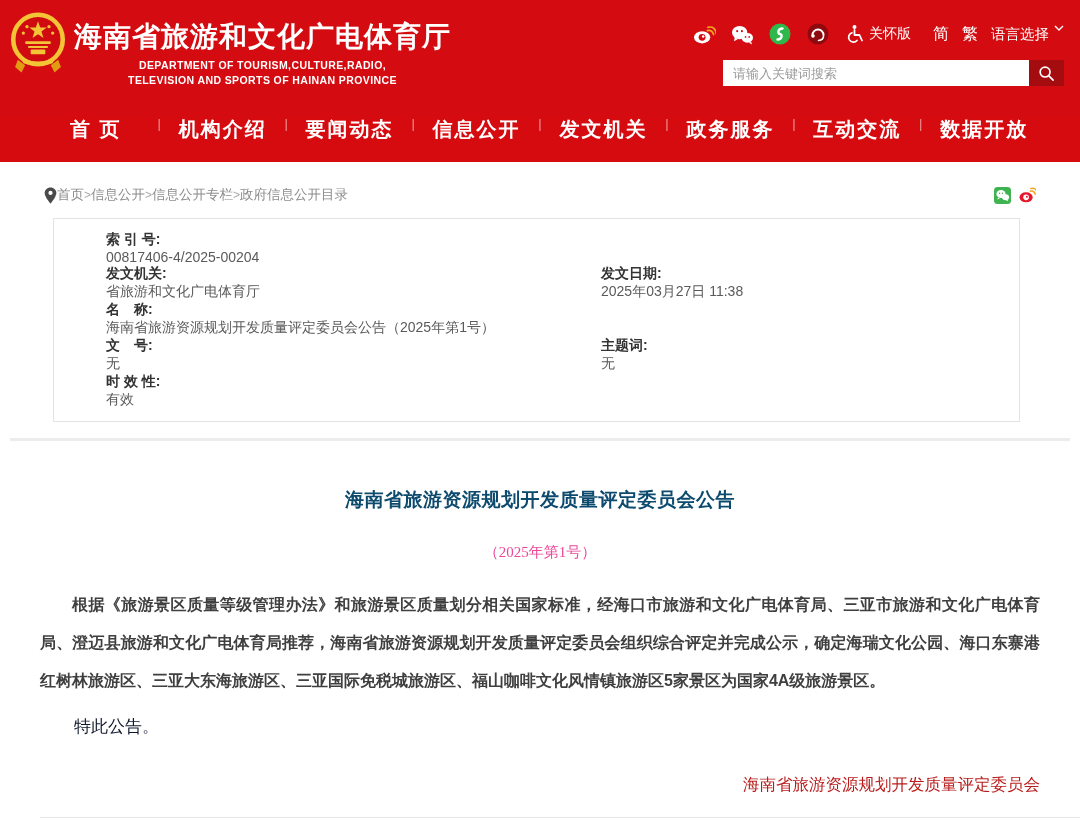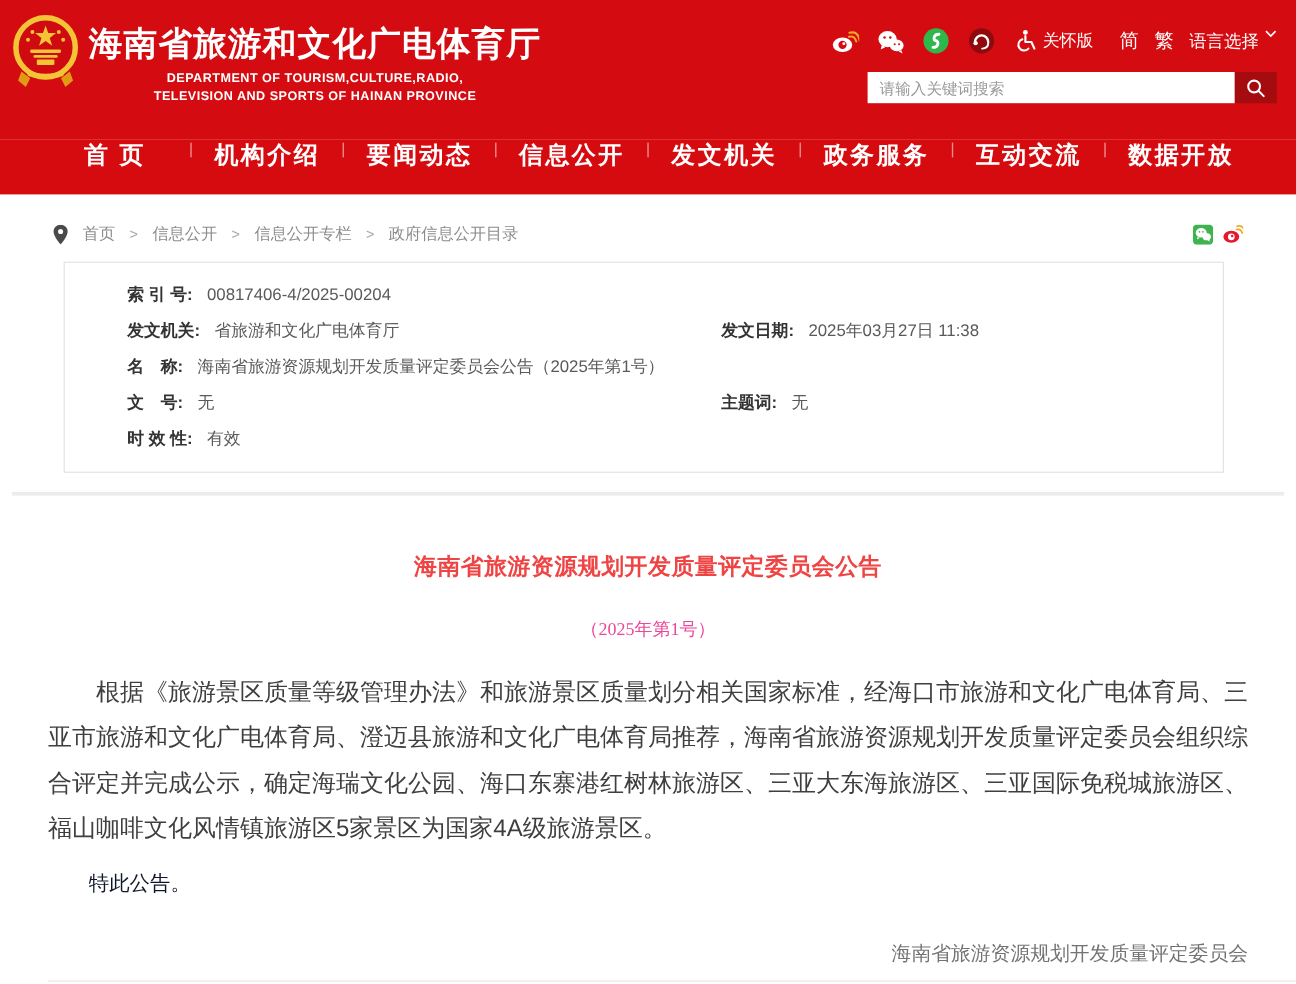--- a/index.html
+++ b/index.html
@@ -29,44 +29,44 @@
 
   
   .nav { height:46px; background:#d60b10; display:flex; align-items:flex-start; padding:0 34px; }
   .nav-item { flex:1; text-align:center; color:#fff; font-size:20px; font-weight:bold;
     letter-spacing:2px; cursor:pointer; white-space:nowrap; }
   .nav-sep { color:rgba(255,255,255,.55); font-size:13px; font-weight:normal; }
 
   
   .crumb-row { display:flex; align-items:center; justify-content:space-between;
     margin:0 44px 0 44px; padding-top:24px; }
-  .crumb { display:flex; align-items:center; gap:12px; color:#8c8c8c; font-size:13.5px; }
+  .crumb { display:flex; align-items:center; gap:0; color:#8c8c8c; font-size:13.5px; }
   .crumb .link { cursor:pointer; }
   .crumb .sep { color:#a9a9a9; font-size:12px; }
   .share { display:flex; align-items:center; gap:8px; }
   .share .sicon { width:17px; height:17px; cursor:pointer; }
 
   
   .meta-box { margin:14px 60px 0 53px; border:1px solid #e3e3e3; padding:12px 0 12px 52px; }
   .meta-row { display:flex; align-items:center; min-height:30px; font-size:14px; }
-  .meta-cell { display:flex; align-items:baseline; }
+  .meta-cell { display:flex; align-items:baseline;flex-direction:column; }
   .meta-cell.c-left { width:495px; flex:none; }
   .meta-label { font-weight:bold; color:#333; white-space:pre; margin-right:12px; }
   .meta-value { color:#5a5a5a; }
 
   .divider { height:3px; background:#ececec; margin:16px 10px 0 10px; }
 
   
   .article { margin:0 40px; color:#404040; }
-  .a-title { text-align:center; font-size:19px; font-weight:bold; color:#ef4444; margin-top:46px; letter-spacing:.5px; }
+  .a-title { text-align:center; font-size:19px; font-weight:bold; color:#0c4a6e; margin-top:46px; letter-spacing:.5px; }
   .a-issue { text-align:center; font-size:15px; color:#ec4899; margin-top:30px;
     font-family:"Liberation Serif","DejaVu Serif",serif; }
-  .a-body { margin-top:24px; font-size:20px; line-height:38px; text-align:justify; text-indent:2em; color:#3f3f3f; }
+  .a-body { margin-top:24px; font-size:16px; line-height:38px; text-align:justify; text-indent:2em; color:#3f3f3f;font-weight:bold; }
   .a-closing { font-size:17px; line-height:38px; text-indent:2em; margin-top:8px; color:#0f172a; }
-  .a-sign { text-align:right; font-size:16.5px; margin-top:28px; color:#737373; }
+  .a-sign { text-align:right; font-size:16.5px; margin-top:28px; color:#b91c1c; }
 
   .page-bottom { position:absolute; left:40px; right:0; bottom:2px; border-top:1px solid #e7e7ea; }
 </style>
 </head>
 <body>
 
 <div class="header">
   <div class="logo">
     <svg viewBox="0 0 60 72" width="56" height="66">
       <circle cx="30" cy="30" r="27" fill="#cf0a10" stroke="#f3c435" stroke-width="5"></circle>

